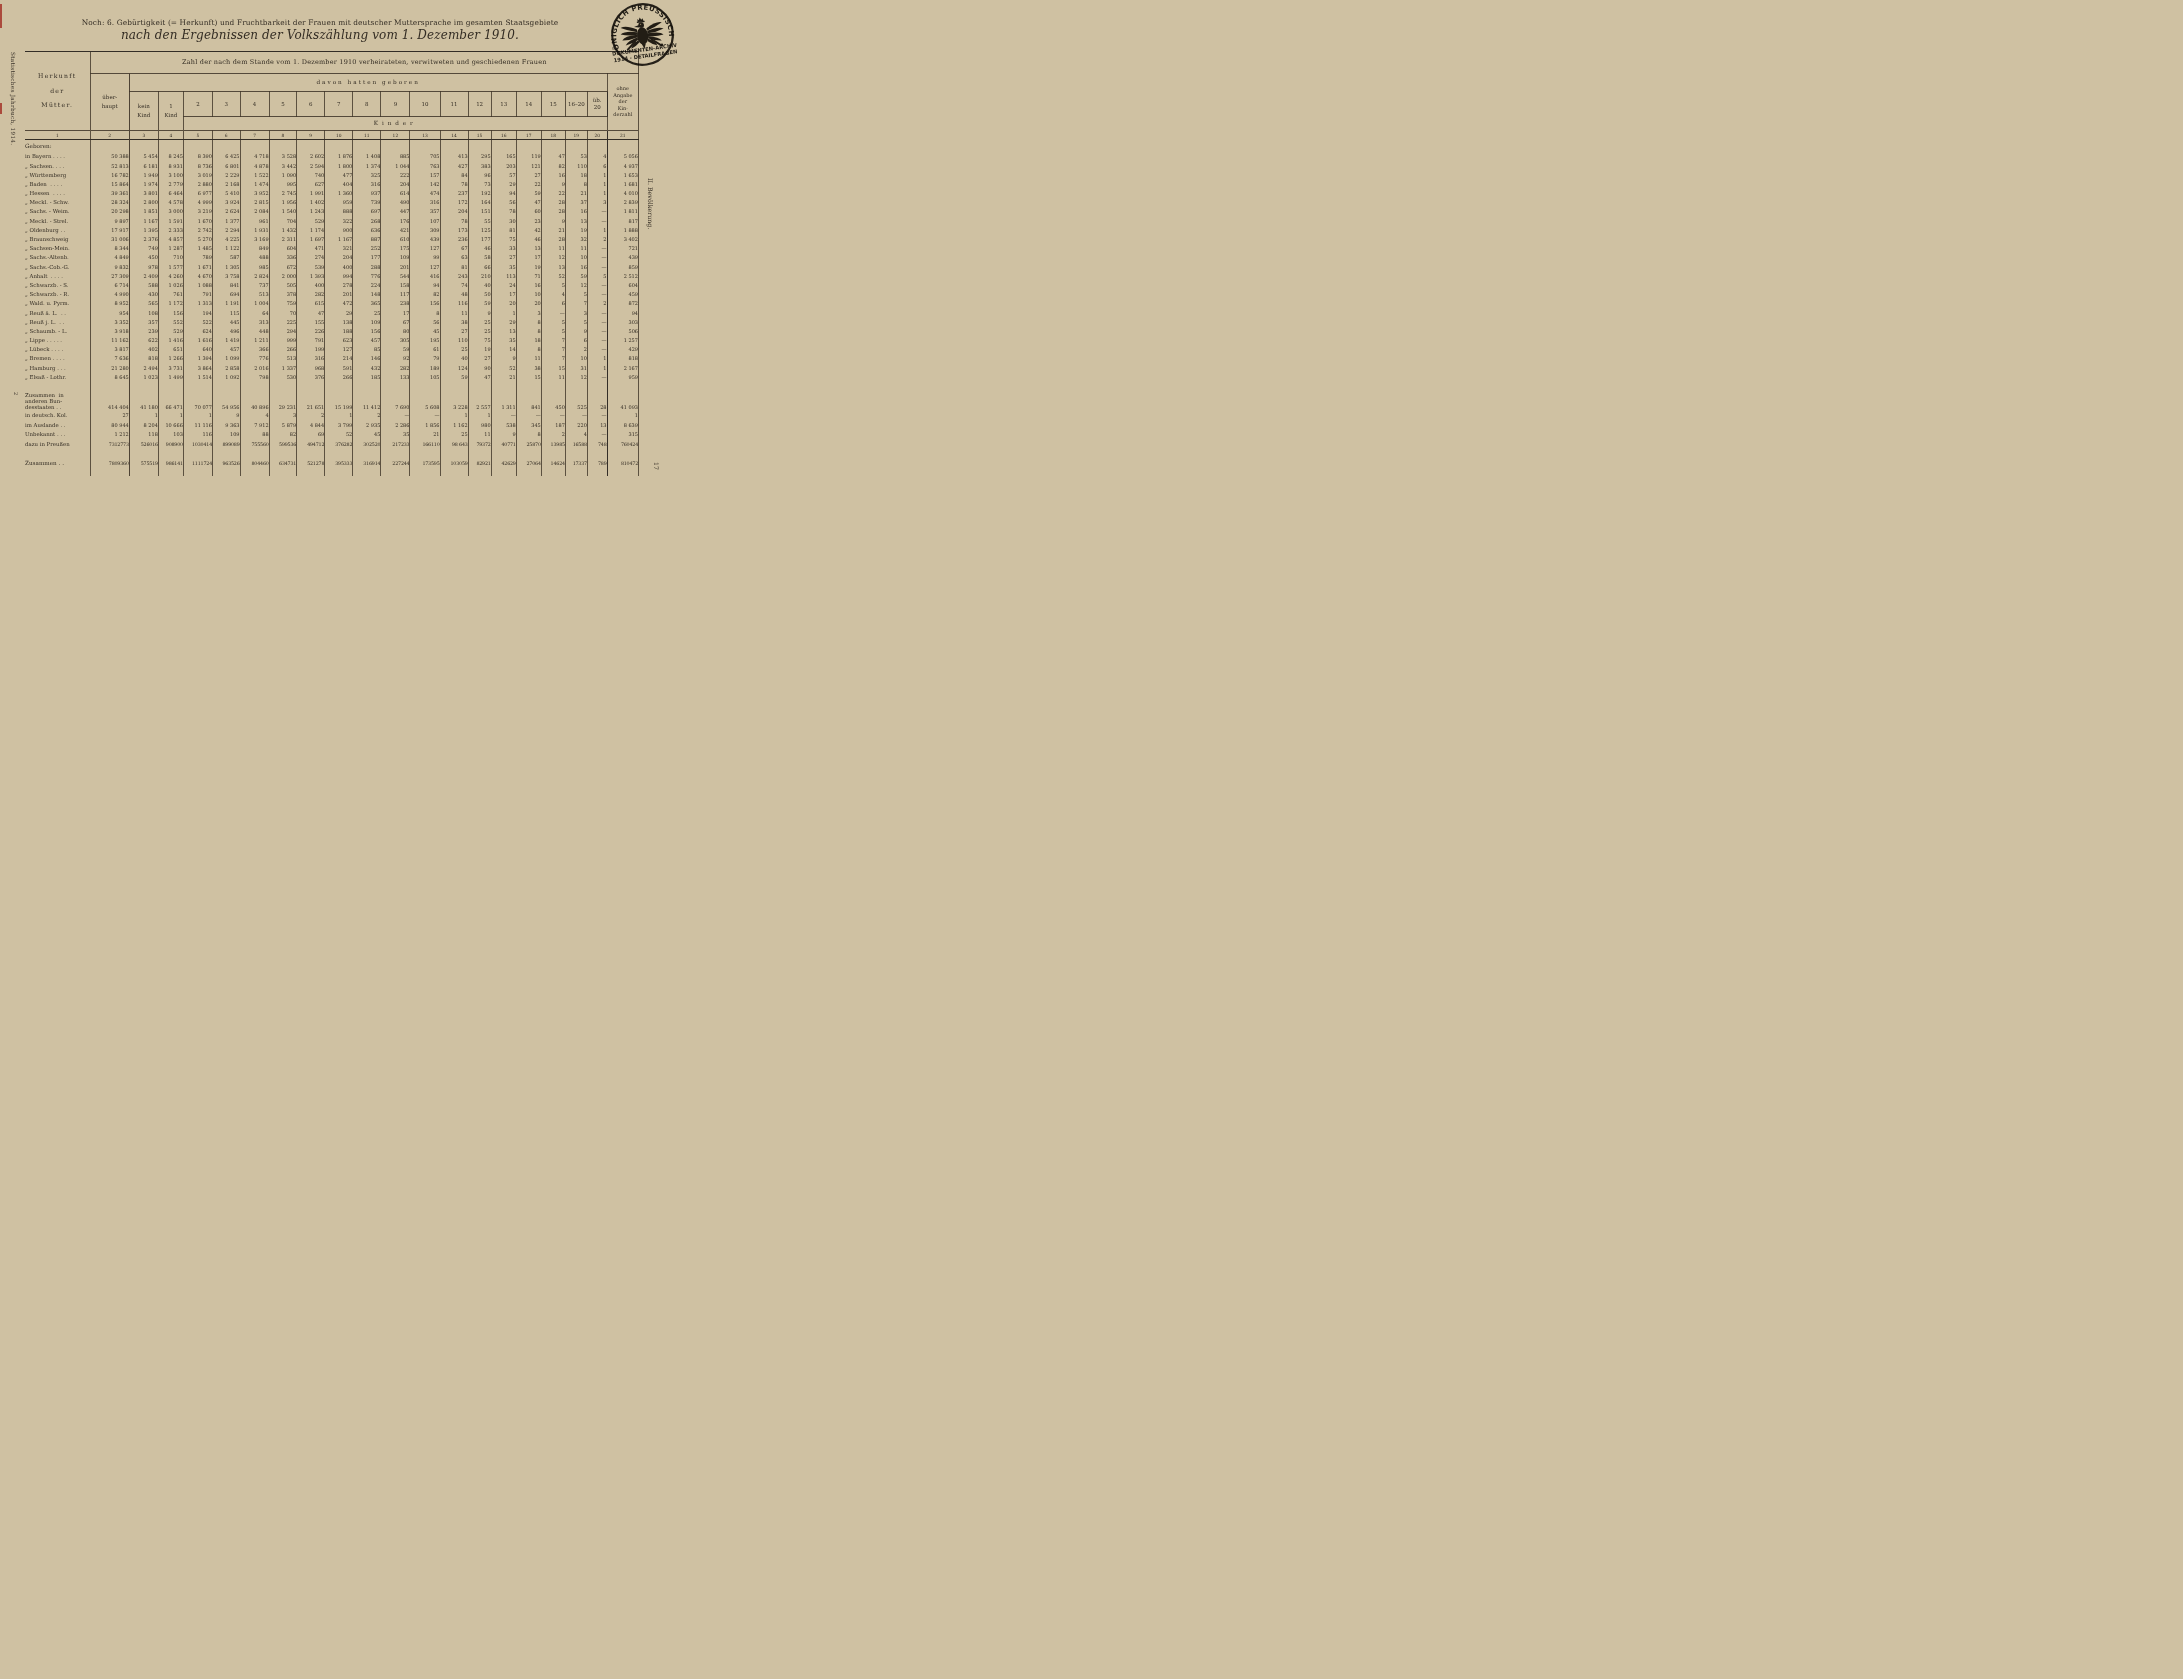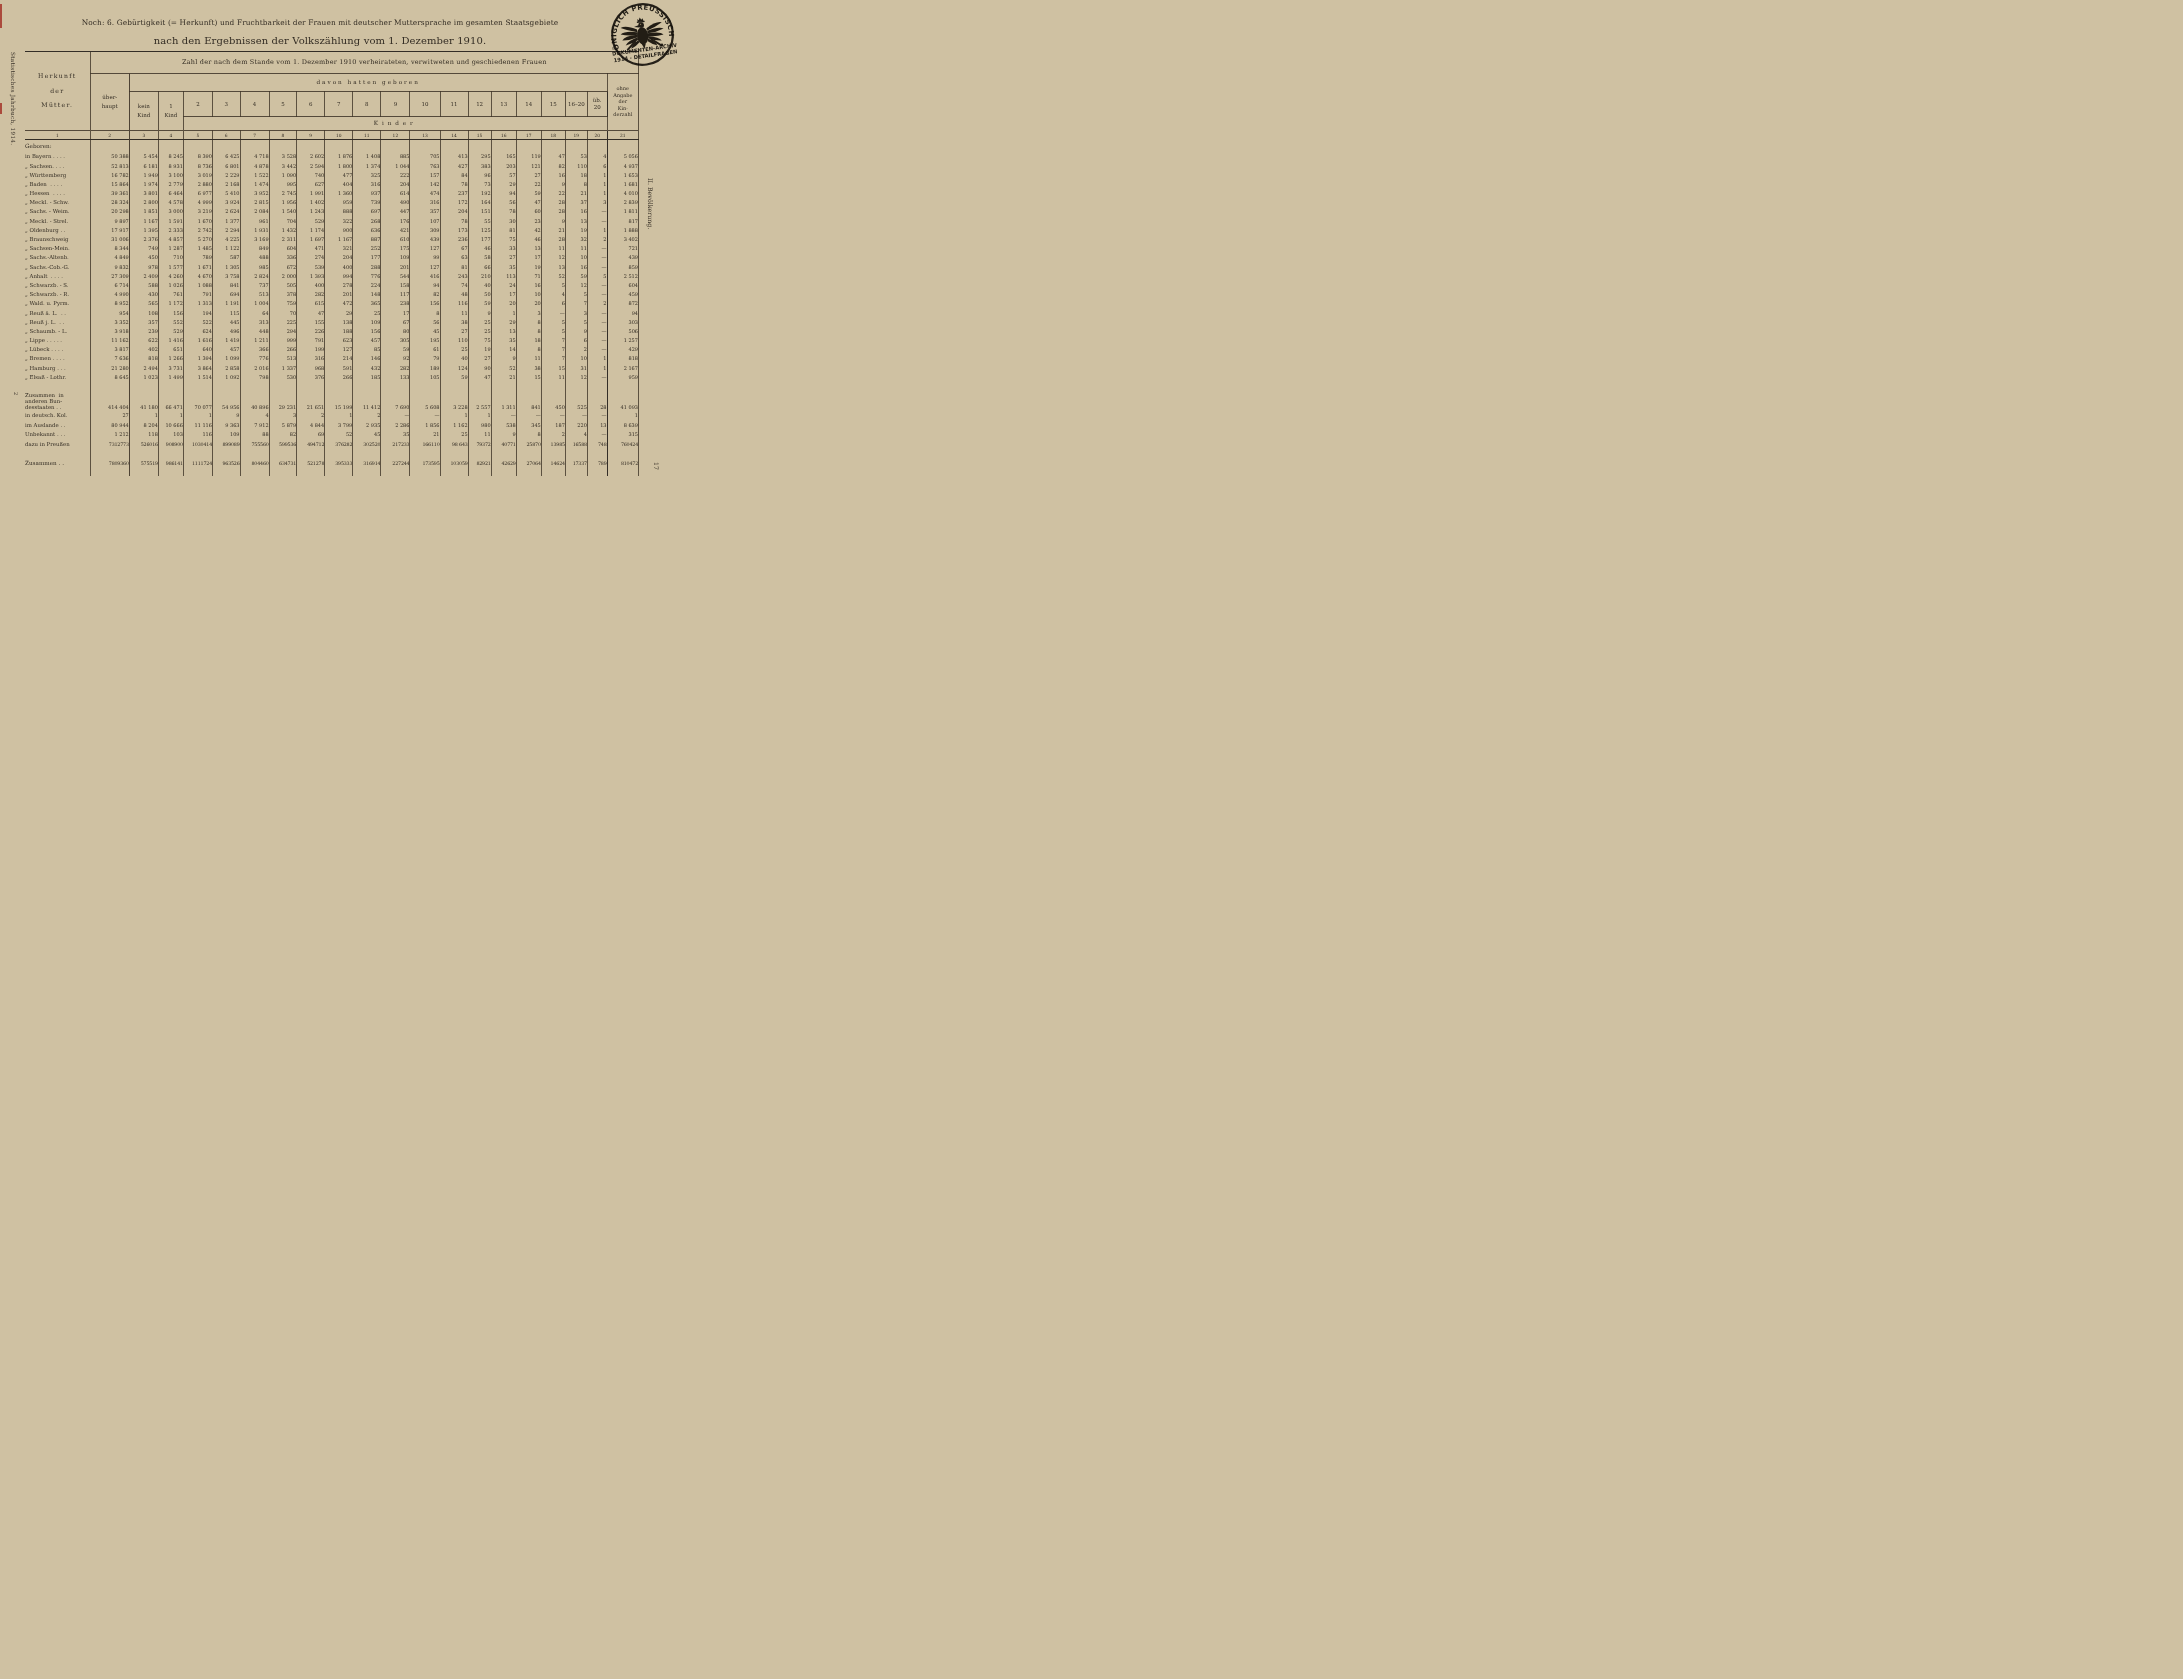--- a/index.html
+++ b/index.html
@@ -13,21 +13,21 @@
   .redmark{position:absolute;left:0;width:2.2px;background:#a5352a;opacity:.85;}
   
   .rot{position:absolute;transform-origin:0 0;transform:rotate(90deg);white-space:nowrap;}
   #margin-left-text{left:15.7px;top:52px;font-size:5.7px;letter-spacing:0.3px;color:#3a332a;}
   #margin-left-mark{left:19px;top:392px;font-size:5.2px;color:#4a4238;}
   #margin-right-text{left:654px;top:178px;font-size:6.3px;color:#352e25;}
   #page-number{left:660px;top:462px;font-size:6.1px;color:#352e25;}
   
   #title{position:absolute;left:25px;top:18.3px;width:590px;text-align:center;}
   #title .t1{font-size:7.4px;letter-spacing:0.1px;text-align:center;}
-  #title .t2{font-size:10px;margin-top:8px;letter-spacing:0.1px;}
+  #title .t2{font-size:12px;margin-top:1px;letter-spacing:0.1px;font-style:italic;}
   
   #stamp{position:absolute;right:10.5px;top:1.7px;width:65px;height:65px;
          transform:rotate(-8deg);mix-blend-mode:multiply;z-index:5;}
   
   #tbl{position:absolute;left:25px;top:51px;border-collapse:collapse;table-layout:fixed;
        width:614px;border-top:1.7px double #332d26;}
   #tbl th,#tbl td{border-right:0.4px solid rgba(62,52,40,.8);padding:0;margin:0;
        font-weight:normal;overflow:hidden;}
   .dblR{border-right:1.3px double rgba(62,52,40,.9) !important;}
   .thickR{border-right:1.3px solid #332d26 !important;}

